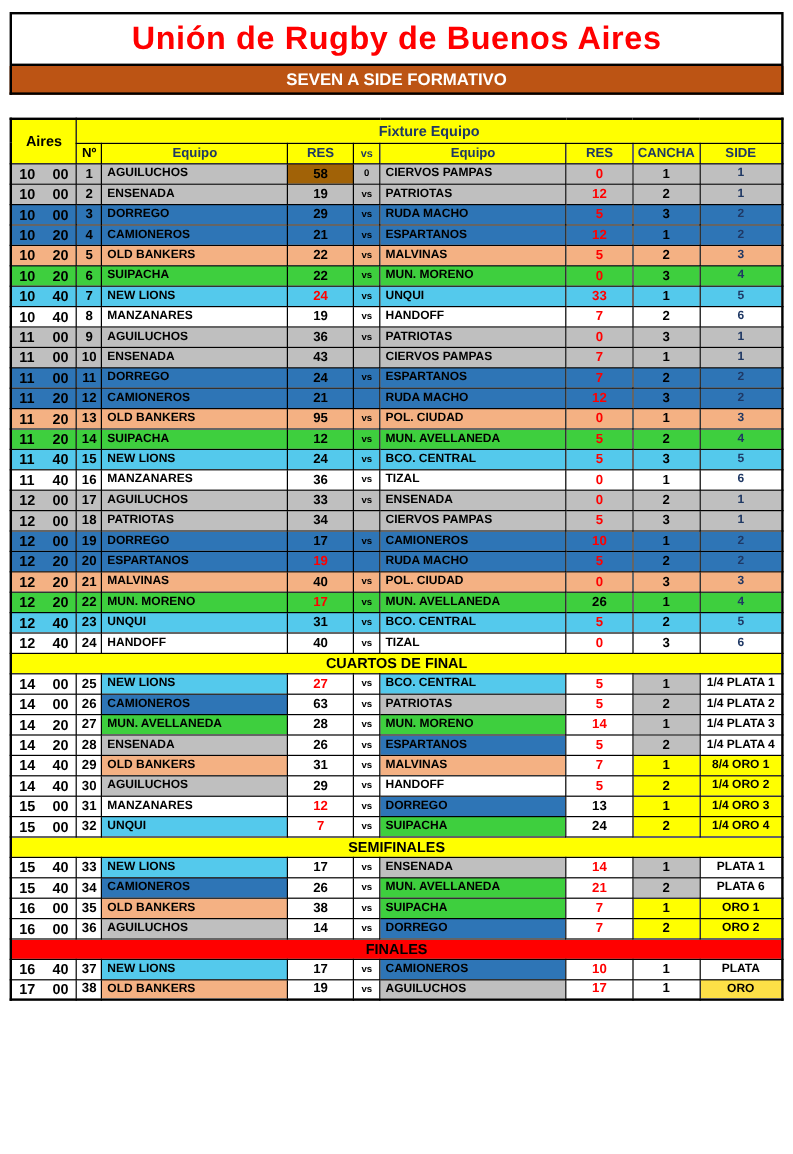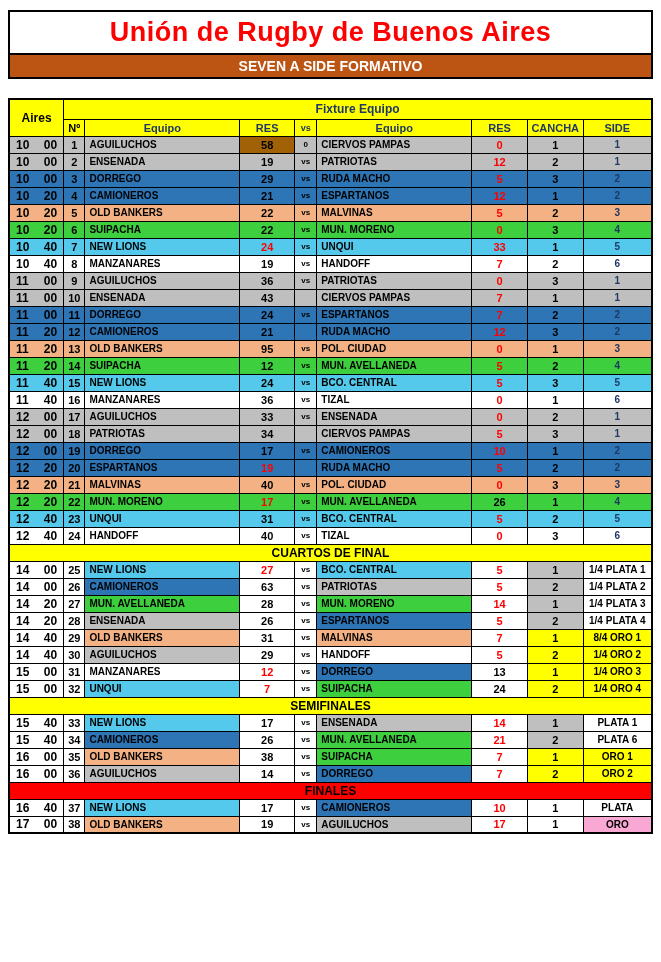--- a/index.html
+++ b/index.html
@@ -706,18 +706,18 @@
               <span>00</span>
             </div>
           </td>
           <td style="background: rgb(255, 255, 255);">38</td>
           <td class="team" style="background: rgb(244, 177, 131);">OLD BANKERS</td>
           <td class="res" style="background: rgb(255, 255, 255); color: rgb(0, 0, 0);">19</td>
           <td class="vs" style="background: rgb(255, 255, 255);">vs</td>
           <td class="team" style="background: rgb(191, 191, 191);">AGUILUCHOS</td>
           <td class="res" style="background: rgb(255, 255, 255); color: rgb(255, 0, 0);">17</td>
           <td style="background: rgb(255, 255, 255);">1</td>
-          <td class="zona" style="background: #f9a8d4; color: rgb(0, 0, 0);">ORO</td>
+          <td class="zona" style="background: #fde047; color: rgb(0, 0, 0);">ORO</td>
         </tr>
       </tbody>
   </table>
 
 </div>
 
 </body></html>

